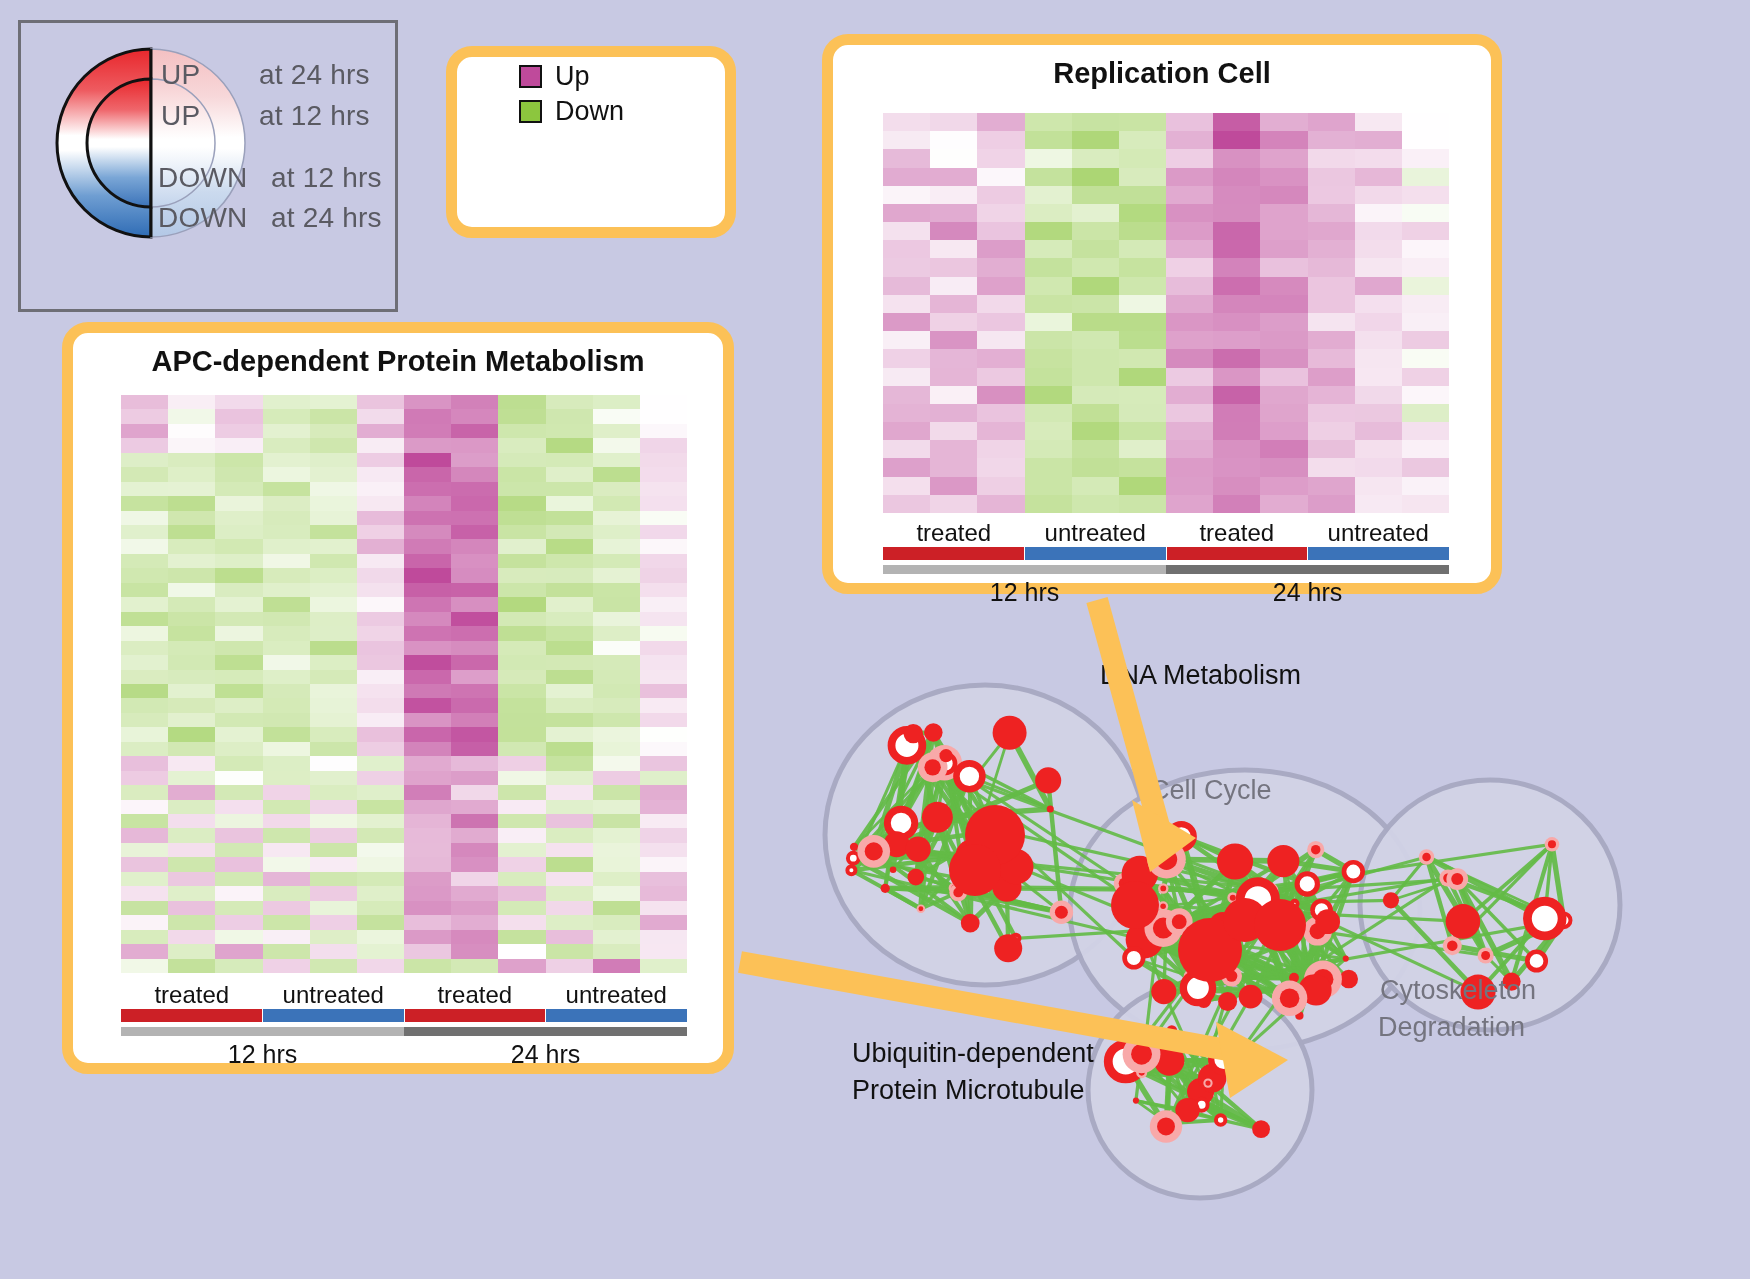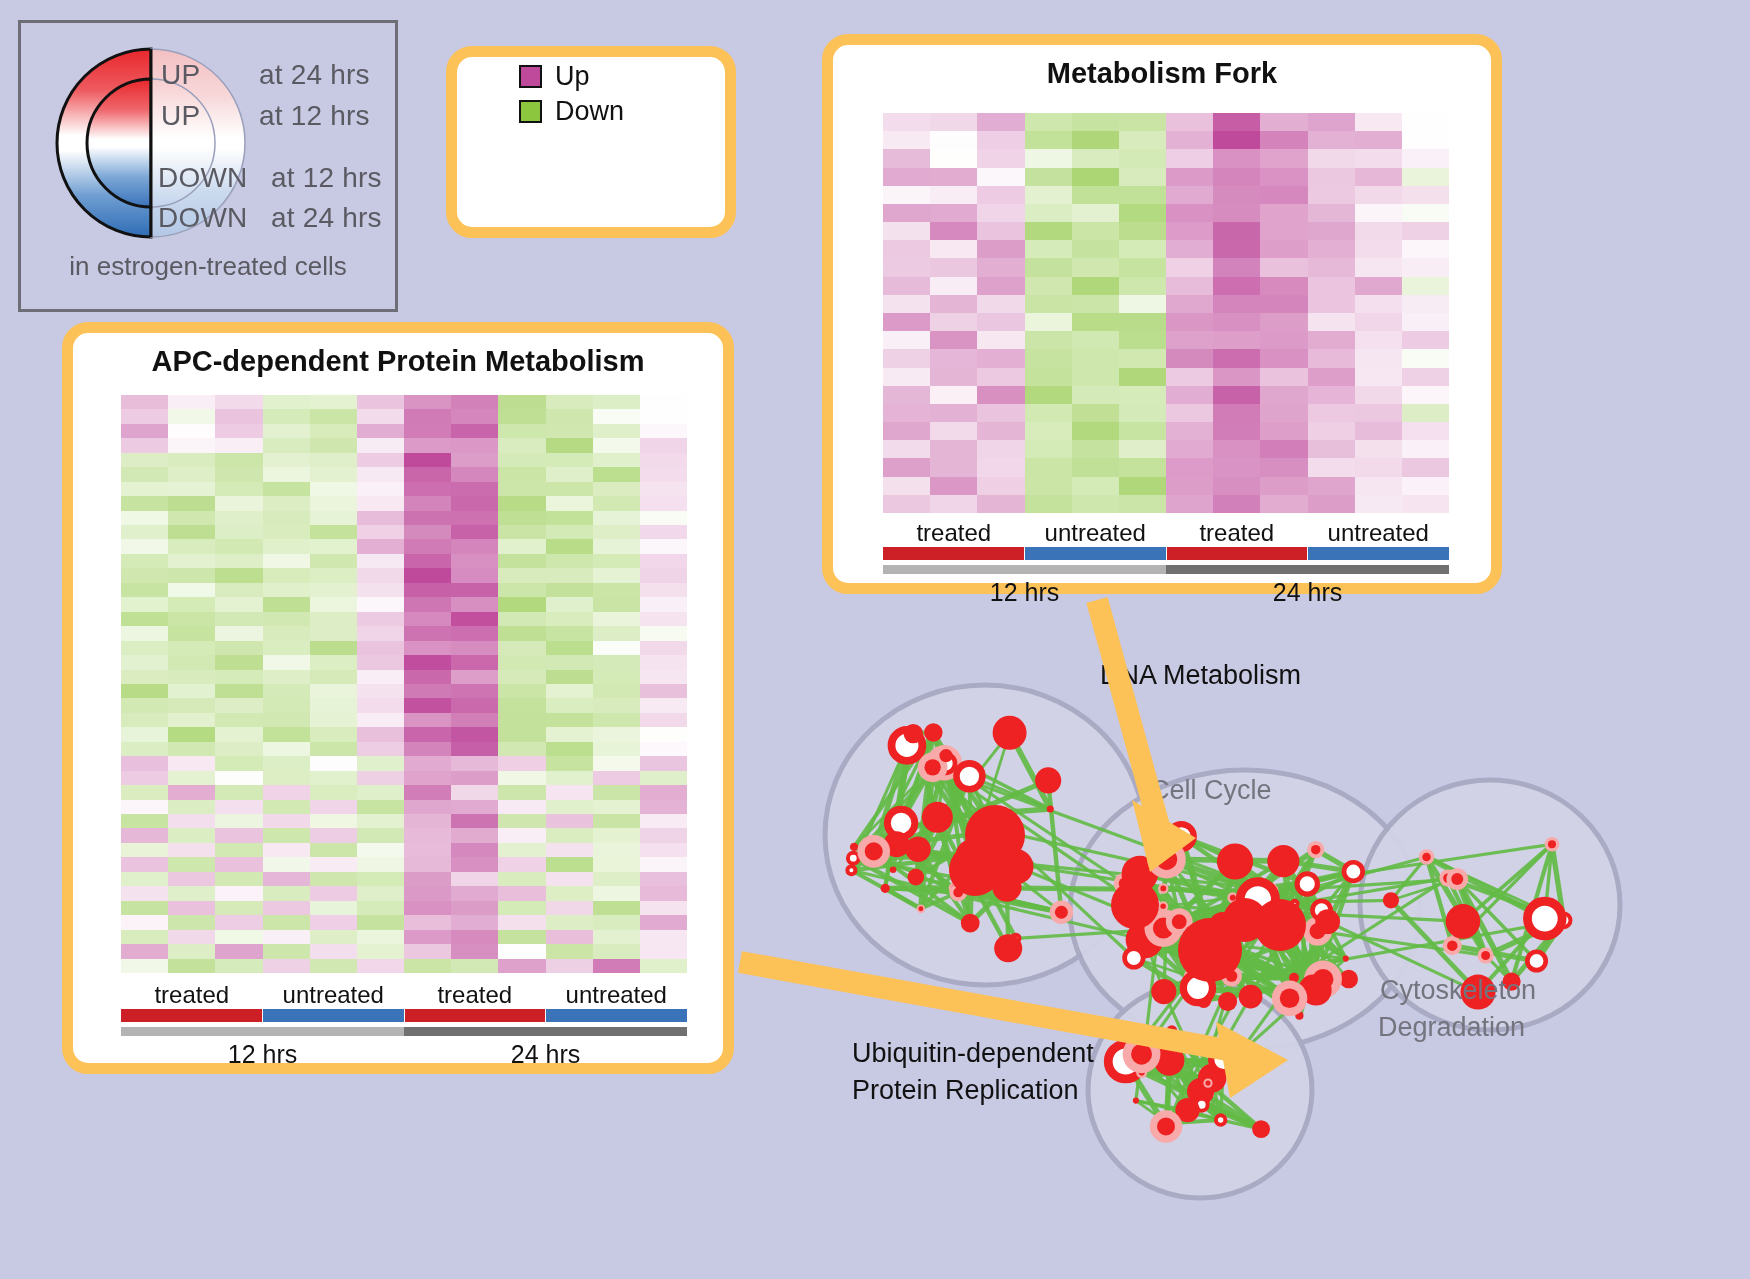--- a/index.html
+++ b/index.html
@@ -122,37 +122,36 @@
     <div class="ckTxt" style="left:140px;top:77px;">UP</div>
     <div class="ckTxt" style="left:238px;top:77px;">at 12 hrs</div>
 
     <div class="ckTxt" style="left:137px;top:139px;">DOWN</div>
     <div class="ckTxt" style="left:250px;top:139px;">at 12 hrs</div>
 
     <div class="ckTxt" style="left:137px;top:179px;">DOWN</div>
     <div class="ckTxt" style="left:250px;top:179px;">at 24 hrs</div>
 
     <div id="ckFoot">
-      <div>in estrogen-treated cells</div>
     </div>
   </div>
 
   <div class="panel" id="legendPanel">
     <div class="lgRow">
       <span class="lgSwatch" id="swUp" style="background: rgb(191, 74, 155);"></span>
       <span class="lgLabel">Up</span>
     </div>
     <div class="lgRow">
       <span class="lgSwatch" id="swDown" style="background: rgb(140, 198, 62);"></span>
       <span class="lgLabel">Down</span>
     </div>
   </div>
 
   <div class="panel" id="rfPanel">
-    <div class="panelTitle">Metabolism Fork</div>
+    <div class="panelTitle">Replication Cell</div>
     <div class="hm" id="hmRF" style="left: 50px; top: 68px; width: 566px; height: 400px; grid-template-columns: repeat(12, 1fr); grid-template-rows: repeat(22, 1fr);">
         <div class="hmcell" style="background: rgb(243, 221, 236);"></div>
         <div class="hmcell" style="background: rgb(241, 216, 233);"></div>
         <div class="hmcell" style="background: rgb(226, 173, 210);"></div>
         <div class="hmcell" style="background: rgb(206, 231, 172);"></div>
         <div class="hmcell" style="background: rgb(199, 227, 162);"></div>
         <div class="hmcell" style="background: rgb(201, 228, 164);"></div>
         <div class="hmcell" style="background: rgb(233, 193, 221);"></div>
         <div class="hmcell" style="background: rgb(198, 93, 165);"></div>
         <div class="hmcell" style="background: rgb(226, 174, 210);"></div>
@@ -1480,21 +1479,21 @@
         <circle cx="420" cy="330" r="32" fill="#ee2222"></circle>
         <circle cx="455" cy="300" r="22" fill="#ee2222"></circle>
         <circle cx="490" cy="305" r="26" fill="#ee2222"></circle>
       </svg>
 
     <div class="netLabel netLabelDark" style="left:310px;top:40px;">DNA Metabolism</div>
     <div class="netLabel netLabelGray" style="left:360px;top:155px;">Cell Cycle</div>
     <div class="netLabel netLabelGray" style="left:590px;top:355px;">Cytoskeleton</div>
     <div class="netLabel netLabelGray" style="left:588px;top:392px;">Degradation</div>
     <div class="netLabel netLabelDark" style="left:62px;top:418px;">Ubiquitin-dependent</div>
-    <div class="netLabel netLabelDark" style="left:62px;top:455px;">Protein Replication</div>
+    <div class="netLabel netLabelDark" style="left:62px;top:455px;">Protein Microtubule</div>
   </div>
 
   <svg id="arrows" viewBox="0 0 1750 1279">
 
     <path d="M1097 600 L1160 830" stroke="#fcc157" stroke-width="22" fill="none"></path>
     <path d="M1132 800 L1196 838 L1150 872 Z" fill="#fcc157"></path>
 
     <path d="M740 962 L1255 1055" stroke="#fcc157" stroke-width="22" fill="none"></path>
     <path d="M1216 1022 L1288 1060 L1230 1098 Z" fill="#fcc157"></path>
   </svg>

